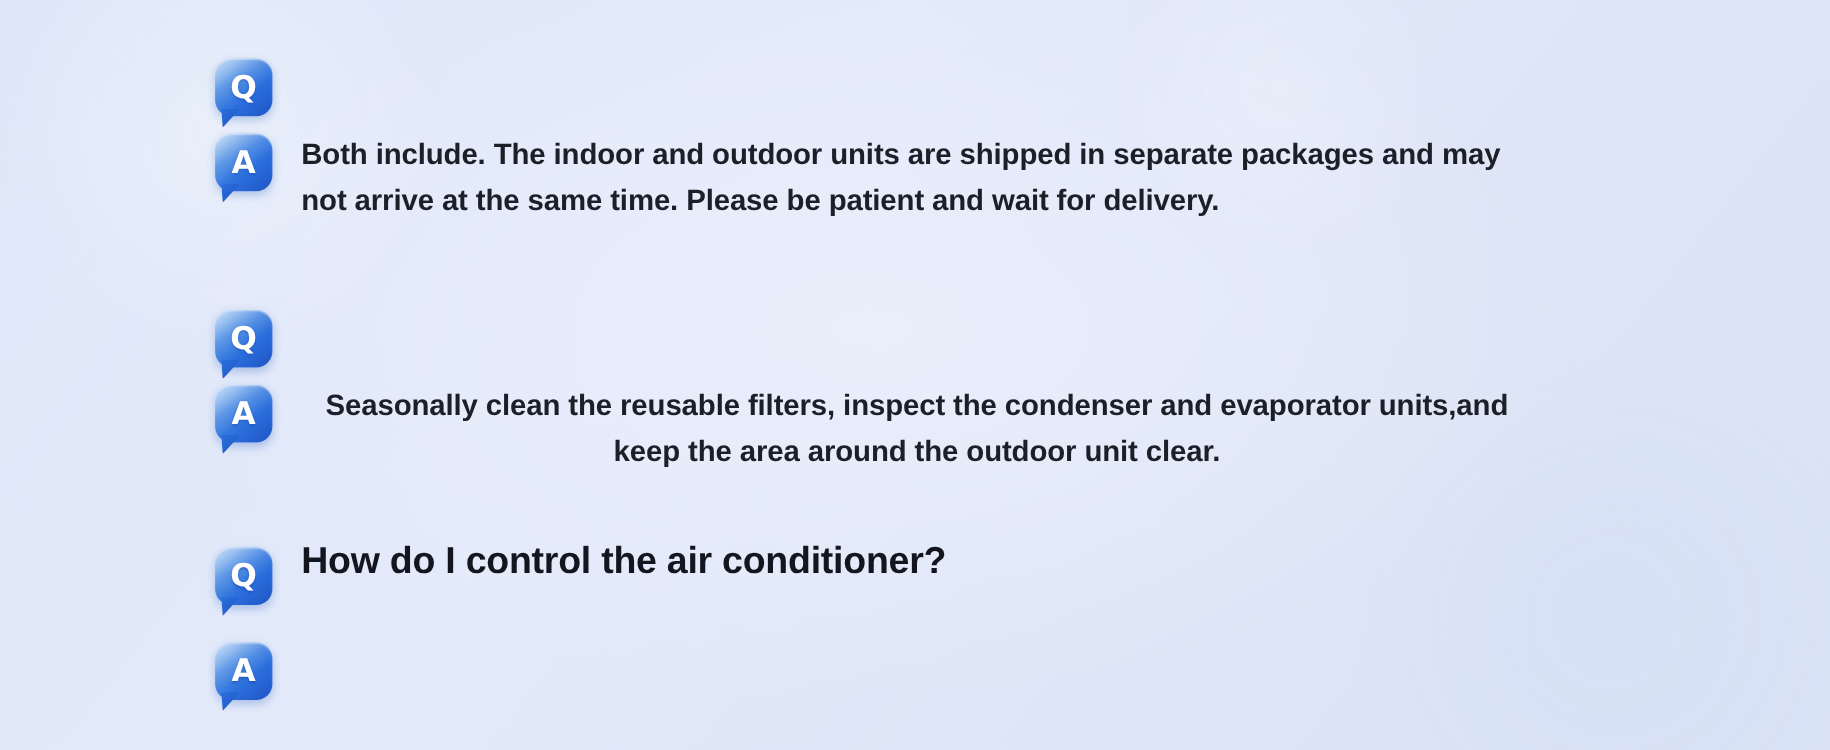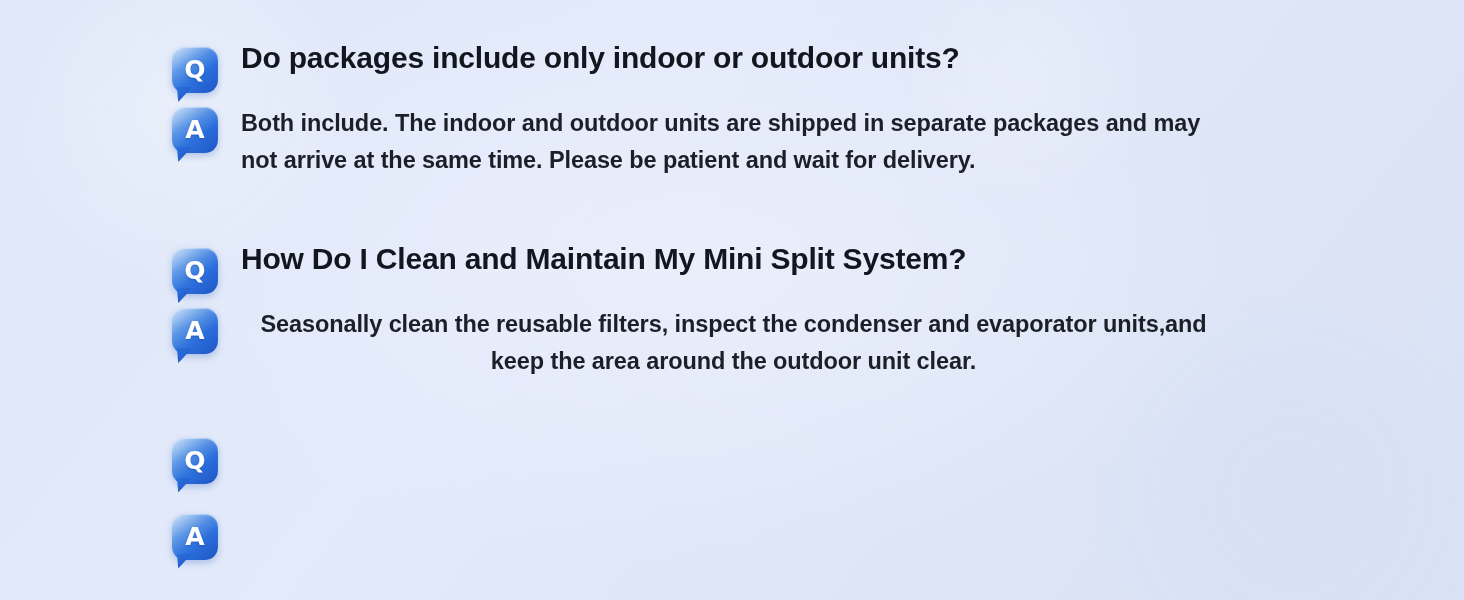--- a/index.html
+++ b/index.html
@@ -145,62 +145,59 @@
 
 <div class="faq-panel">
   <div class="faq-list">
 
     <div class="faq-item item-0">
       <div class="qa-row question-row">
         <div class="bubble">
           <span class="tail"></span>
           <span class="glyph">Q</span>
         </div>
-        <div class="qa-text">
-          <div class="question-text">Do packages include only indoor or outdoor units?</div>
-        </div>
       </div>
       <div class="qa-row answer-row">
         <div class="bubble">
           <span class="tail"></span>
           <span class="glyph">A</span>
         </div>
         <div class="qa-text">
           <div class="answer-text">Both include. The indoor and outdoor units are shipped in separate packages and may not arrive at the same time. Please be patient and wait for delivery.</div>
         </div>
       </div>
     </div>
 
     <div class="faq-item item-1">
       <div class="qa-row question-row">
         <div class="bubble">
           <span class="tail"></span>
           <span class="glyph">Q</span>
         </div>
-        <div class="qa-text">
-          <div class="question-text">How Do I Clean and Maintain My Mini Split System?</div>
-        </div>
       </div>
       <div class="qa-row answer-row">
         <div class="bubble">
           <span class="tail"></span>
           <span class="glyph">A</span>
         </div>
         <div class="qa-text">
           <div class="answer-text narrow">Seasonally clean the reusable filters, inspect the condenser and evaporator units,and keep the area around the outdoor unit clear.</div>
         </div>
       </div>
     </div>
 
     <div class="faq-item item-2">
       <div class="qa-row question-row">
         <div class="bubble">
           <span class="tail"></span>
           <span class="glyph">Q</span>
         </div>
+        <div class="qa-text">
+          <div class="question-text">How do I control the air conditioner?</div>
+        </div>
       </div>
       <div class="qa-row answer-row" style="margin-top:28px;">
         <div class="bubble">
           <span class="tail"></span>
           <span class="glyph">A</span>
         </div>
       </div>
     </div>
 
   </div>

